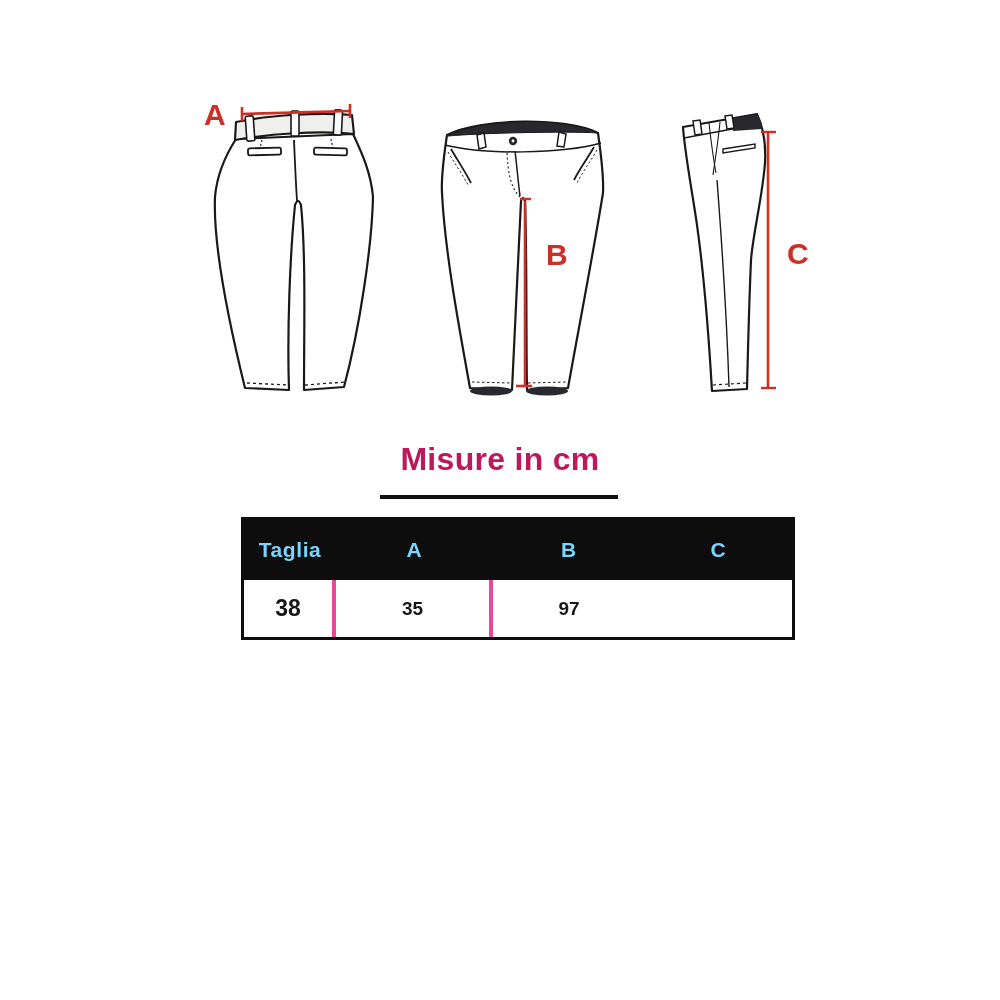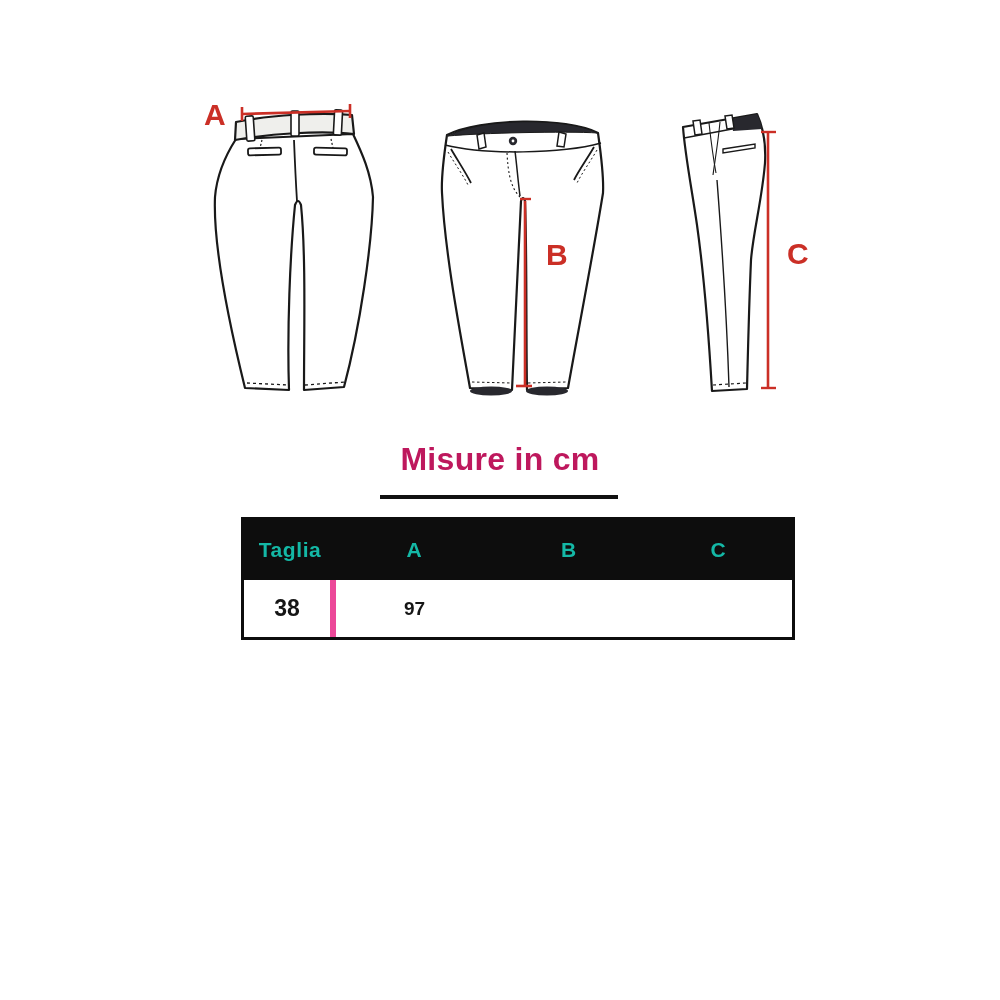--- a/index.html
+++ b/index.html
@@ -34,31 +34,31 @@
   }
   .size-table {
     position:absolute; left:241px; top:517px; width:554px;
     border:3px solid #0d0d0d; background:#fff;
   }
   .thead {
     display:grid; grid-template-columns:92px 157px 152px 147px;
     background:#0d0d0d; height:60px;
   }
   .th {
-    color:#14b8a6; display:flex; align-items:center; justify-content:center;
+    color:#7dd3fc; display:flex; align-items:center; justify-content:center;
     font-size:21px; font-weight:bold; letter-spacing:0.6px;
   }
   .trow {
     display:grid; grid-template-columns:92px 157px 152px 147px;
     background:#ffffff; height:57px;
   }
   .td {
     display:flex; align-items:center; justify-content:center;
     font-size:19px; font-weight:bold; color:#161616;
-    border-right:6px solid #ec4899;
+    border-right:4px solid #ec4899;
   }
   .td:last-child { border-right:none; }
   .td-size { font-size:23px; }
   .ln { stroke:#191919; fill:none; }
 </style>
 </head>
 <body>
 
 <div class="canvas">
 
@@ -140,17 +140,18 @@
 
   <div class="size-table">
     <div class="thead">
       <div class="th">Taglia</div>
       <div class="th">A</div>
       <div class="th">B</div>
       <div class="th">C</div>
     </div>
     <div class="trow">
       <div class="td td-size">38</div>
+      <div class="td">35</div>
       <div class="td">97</div>
     </div>
   </div>
 
 </div>
 
 </body></html>

